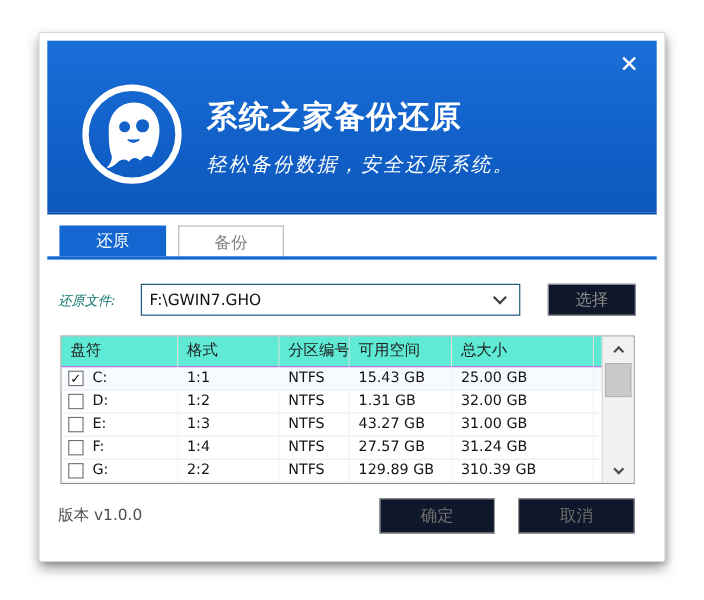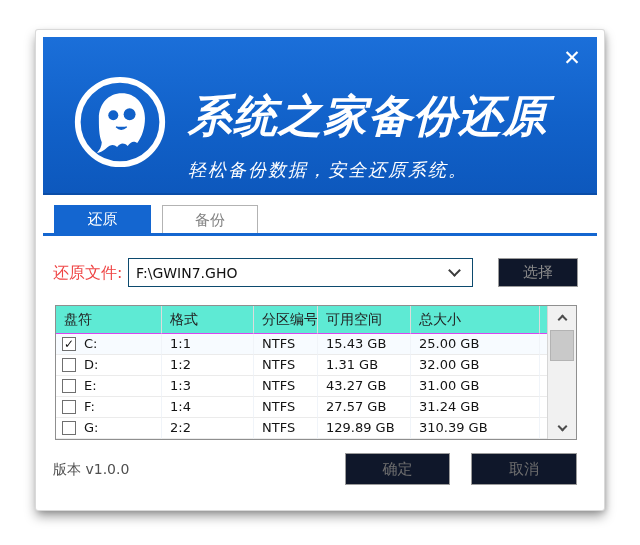--- a/index.html
+++ b/index.html
@@ -19,37 +19,37 @@
     background:linear-gradient(180deg,#1b6fd9 0%, #1161c9 55%, #0d58bd 100%);
     border-bottom:2px solid #0a4da8;
   }
   .close-btn {
     position:absolute; top:6px; right:10px; width:30px; height:30px;
     color:#ffffff; font-size:21px; font-weight:bold; text-align:center; line-height:30px;
     cursor:pointer;
   }
   .logo { position:absolute; left:29px; top:37px; width:96px; height:96px; }
   .title-block { position:absolute; left:145px; top:50px; color:#ffffff; }
-  .app-title { font-size:44px; font-weight:900; letter-spacing:1px; white-space:nowrap;font-style:italic; }
+  .app-title { font-size:28px; font-weight:900; letter-spacing:1px; white-space:nowrap; }
   .app-subtitle { margin-top:12px; font-size:18px; letter-spacing:2px;
     font-style:italic; font-family:"DejaVu Serif","Liberation Serif",serif; white-space:nowrap; }
 
   
   .tabstrip { position:absolute; left:0; top:168px; width:554px; height:31px; }
   .tab { position:absolute; top:0; height:28px; text-align:center; line-height:28px;
     font-size:15px; cursor:pointer; }
   .tab.active { left:11px; width:97px; background:#1466d0; color:#ffffff; }
   .tab.inactive { left:119px; width:96px; background:#ffffff; color:#828282;
     border:1px solid #b3b3b3; border-bottom:none; }
   .tab-underline { position:absolute; left:0; top:28px; width:554px; height:3px; background:#1466d0; }
 
   
   .form-row { position:absolute; left:0; top:221px; width:554px; height:30px; }
   .form-label { position:absolute; left:10px; top:0; height:30px; line-height:30px;
-    font-size:16px; color:#ef4444; }
+    font-size:12px; color:#0f766e;font-style:italic; }
   .combobox { position:absolute; left:85px; top:0; width:345px; height:29px;
     border:1px solid #0c4a6e; background:#ffffff; display:flex; align-items:center; cursor:pointer; }
   .combobox-value { flex:1; padding-left:7px; font-size:14px; color:#111111; white-space:nowrap; overflow:hidden; }
   .chev { width:9px; height:9px; border-right:2px solid #3c3c3c; border-bottom:2px solid #3c3c3c;
     transform:rotate(45deg); margin:-5px 13px 0 0; flex:none; }
   .btn { border:1px solid #9b9b9b; background:#0f172a; text-align:center; cursor:pointer;
     font-size:15px; color:#8a8a8a; }
   .select-btn { position:absolute; left:455px; top:0; width:80px; height:29px; line-height:27px; }
 
   

